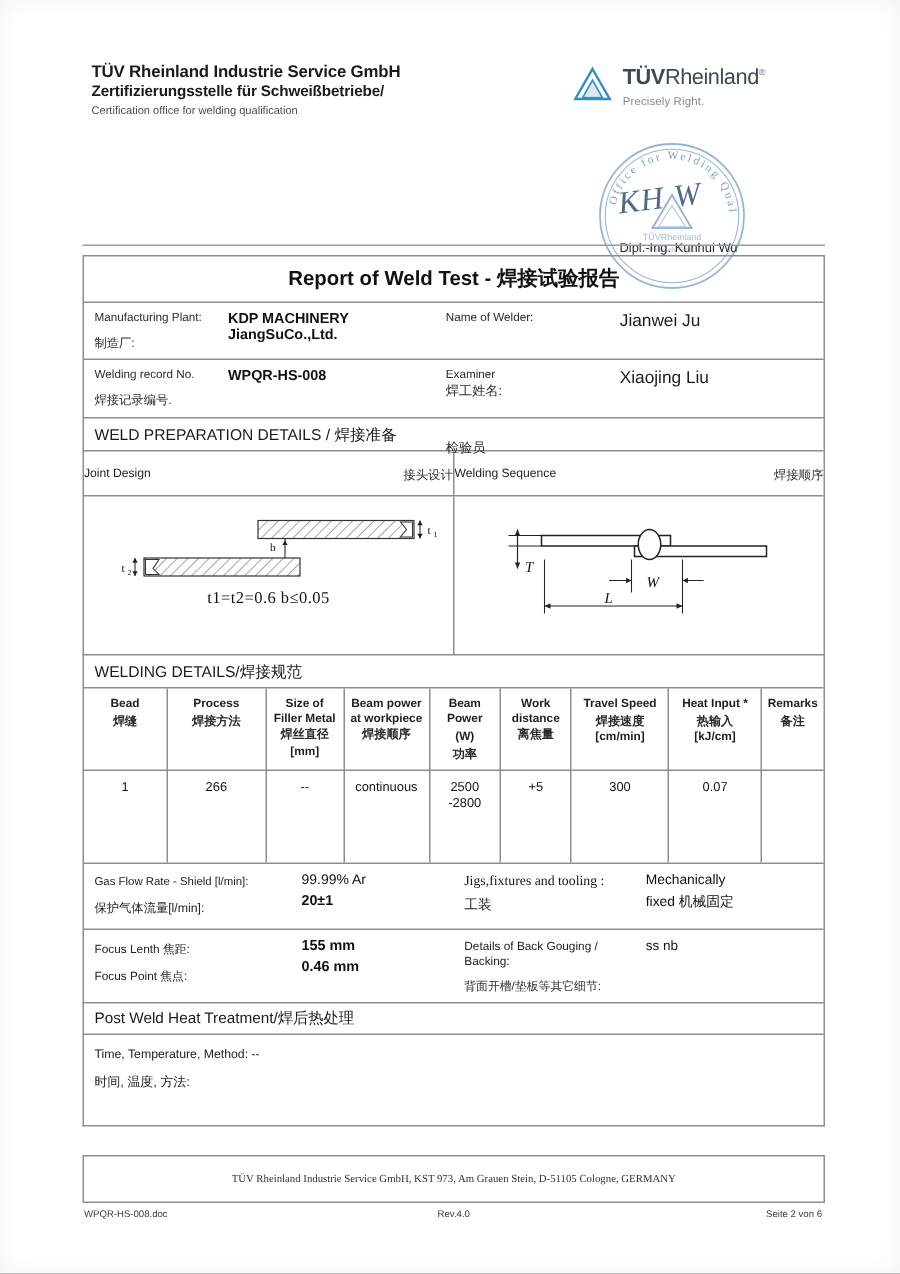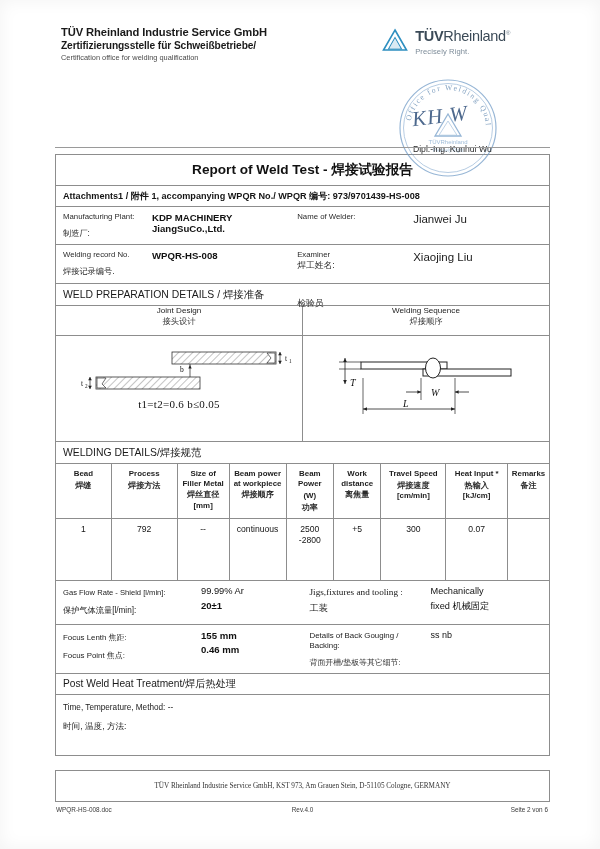--- a/index.html
+++ b/index.html
@@ -17,21 +17,21 @@
   
   #page::before {
     content: "";
     position: absolute; inset: 0;
     pointer-events: none;
     box-shadow: inset 0 0 18px rgba(0,0,0,0.05);
   }
 
   .sheet {
     position: absolute;
-    left: 55px; top: 14px;
+    left: 55px; top: 30px;
     width: 495px; height: 785px;
   }
 
   
   .hdr { position: relative; height: 68px; }
   .hdr-l1 {
     position: absolute; left: 6px; top: 12px;
     font-size: 11.2px; font-weight: bold; color: #1a1a1a;
     letter-spacing: -0.1px;
   }
@@ -128,22 +128,22 @@
   
   .secbar {
     height: 22px; display: flex; align-items: center;
     padding-left: 7px; border-bottom: 1px solid #8d8d8d;
     font-size: 10.4px; color: #1a1a1a;
   }
 
   
   .prep-head { display: flex; border-bottom: 1px solid #8d8d8d; height: 30px; }
   .prep-head > div {
-    flex: 1; display: flex; flex-direction: column;
-    align-items: center; justify-content: flex-start;
+    flex: 1; display: flex; flex-direction: row;
+    align-items: center; justify-content: space-between;
   }
   .prep-head > div:first-child { border-right: 1px solid #8d8d8d; }
   .ph-en { font-size: 8.1px; color: #222; }
   .ph-zh { font-size: 8.3px; color: #333; margin-top: 1px; }
 
   .prep-body { display: flex; height: 105px; }
   .prep-body > div { flex: 1; position: relative; }
   .prep-body > div:first-child { border-right: 1px solid #8d8d8d; }
   .joint-cap {
     position: absolute; left: 0; right: 0; top: 62px;
@@ -283,21 +283,20 @@
       </svg>
       <div class="sig">KH W</div>
       <div class="sig-name">Dipl.-Ing. Kunhui Wu</div>
       <div class="hrule"></div>
     </div>
 
     <div class="box first">
       <div class="title-row">
         <span>Report of Weld Test - 焊接试验报告</span>
       </div>
-      <div class="attach-row">Attachments1 / 附件 1,  accompanying WPQR No./ WPQR 编号: 973/9701439-HS-008</div>
 
       <div class="inforow">
         <div class="cellL">
           <div class="lab-en">Manufacturing Plant:</div>
           <div class="lab-zh">制造厂:</div>
           <div class="val-bold">KDP MACHINERY JiangSuCo.,Ltd.</div>
         </div>
         <div class="cellR">
           <div class="lab-en2">Name of Welder:</div>
           <div class="lab-zh2">焊工姓名:</div>
@@ -466,21 +465,21 @@
               <div class="th-zh">备注</div>
             </th>
           </tr>
         </thead>
         <tbody>
           <tr>
             <td>
               <div class="td-v">1</div>
               </td>
             <td>
-              <div class="td-v">792</div>
+              <div class="td-v">266</div>
               </td>
             <td>
               <div class="td-v">--</div>
               </td>
             <td>
               <div class="td-v">continuous</div>
               </td>
             <td>
               <div class="td-v" style="white-space:pre-line">2500
 -2800</div>

